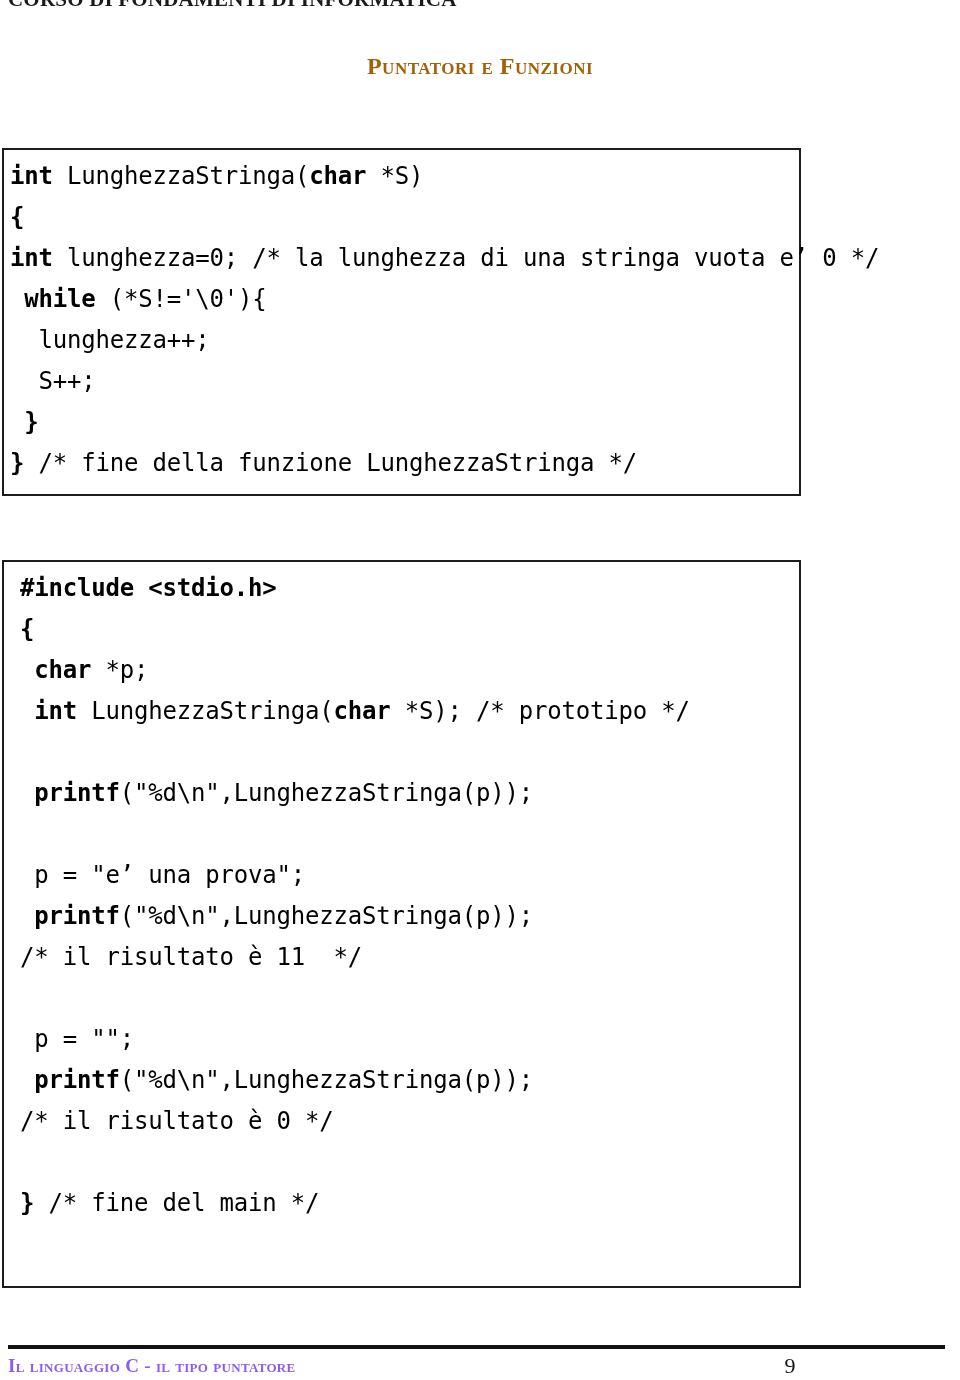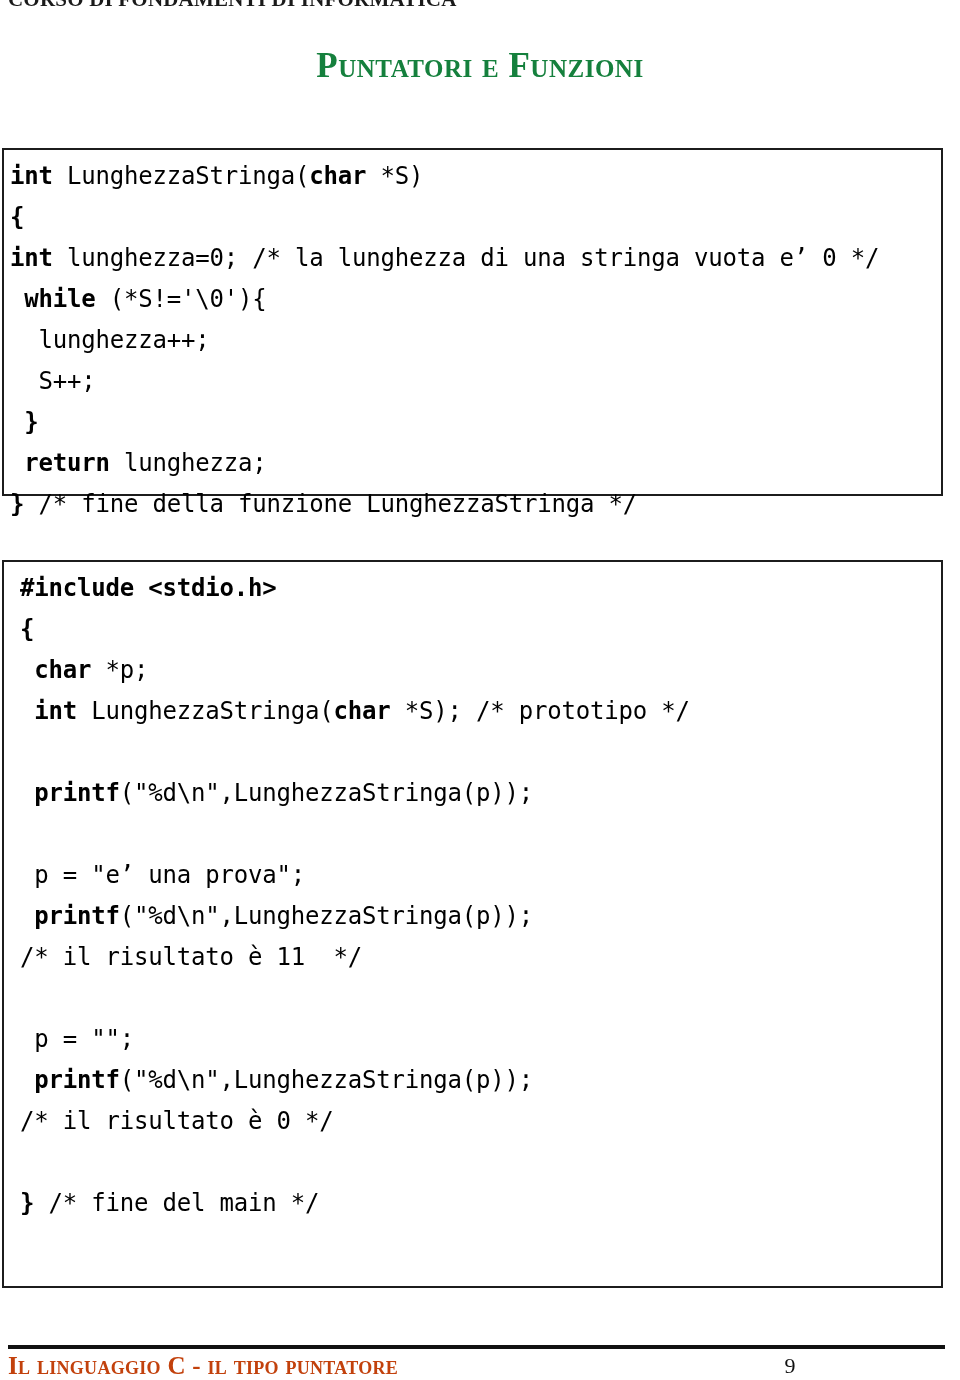--- a/index.html
+++ b/index.html
@@ -34,33 +34,33 @@
   }
 
   
   .doc-title {
     position: absolute;
     left: 0;
     top: 46px;
     width: 960px;
     text-align: center;
     font-family: "Liberation Serif", "DejaVu Serif", serif;
-    font-size: 35px;
+    font-size: 24px;
     font-weight: 700;
     font-variant: small-caps;
     letter-spacing: 0.5px;
-    color: #15803d;
+    color: #a16207;
     line-height: 40px;
   }
 
   
   .code-box {
     position: absolute;
     left: 2px;
-    width: 941px;
+    width: 799px;
     box-sizing: border-box;
     border: 2px solid #1c1c1c;
     background: #ffffff;
     padding: 6px 0 6px 6px;
   }
   #code-box-1 { top: 148px; height: 348px; }
   #code-box-2 { top: 560px; height: 728px; padding-left: 16px; }
 
   .code-line {
     font-family: "DejaVu Sans Mono", "Liberation Mono", monospace;
@@ -81,25 +81,25 @@
     top: 1345px;
     width: 937px;
     height: 4px;
     background: #111111;
   }
   .footer-title {
     position: absolute;
     left: 8px;
     top: 1352px;
     font-family: "Liberation Serif", "DejaVu Serif", serif;
-    font-size: 25px;
+    font-size: 19px;
     font-weight: 700;
     font-variant: small-caps;
     letter-spacing: 0.3px;
-    color: #c2410c;
+    color: #8b5cf6;
     white-space: nowrap;
     line-height: 28px;
   }
   .footer-page {
     position: absolute;
     left: 770px;
     top: 1352px;
     width: 40px;
     text-align: center;
     font-family: "Liberation Serif", "DejaVu Serif", serif;
@@ -117,21 +117,20 @@
 <div class="doc-title">Puntatori e Funzioni</div>
 
 <div class="code-box" id="code-box-1">
     <div class="code-line"><span class="kw">int</span><span> LunghezzaStringa(</span><span class="kw">char</span><span> *S)</span></div>
     <div class="code-line"><span class="kw">{</span></div>
     <div class="code-line"><span class="kw">int</span><span> lunghezza=0; /* la lunghezza di una stringa vuota e’ 0 */</span></div>
     <div class="code-line"><span> </span><span class="kw">while</span><span> (*S!='\0'){</span></div>
     <div class="code-line"><span>  lunghezza++;</span></div>
     <div class="code-line"><span>  S++;</span></div>
     <div class="code-line"><span class="kw"> }</span></div>
-    <div class="code-line"><span> </span><span class="kw">return</span><span> lunghezza;</span></div>
     <div class="code-line"><span class="kw">}</span><span> /* fine della funzione LunghezzaStringa */</span></div>
   </div>
 
 <div class="code-box" id="code-box-2">
     <div class="code-line"><span class="kw">#include &lt;stdio.h&gt;</span></div>
     <div class="code-line"><span class="kw">{</span></div>
     <div class="code-line"><span> </span><span class="kw">char</span><span> *p;</span></div>
     <div class="code-line"><span> </span><span class="kw">int</span><span> LunghezzaStringa(</span><span class="kw">char</span><span> *S); /* prototipo */</span></div>
     <div class="code-line blank">&nbsp;</div>
     <div class="code-line"><span> </span><span class="kw">printf</span><span>("%d\n",LunghezzaStringa(p));</span></div>

